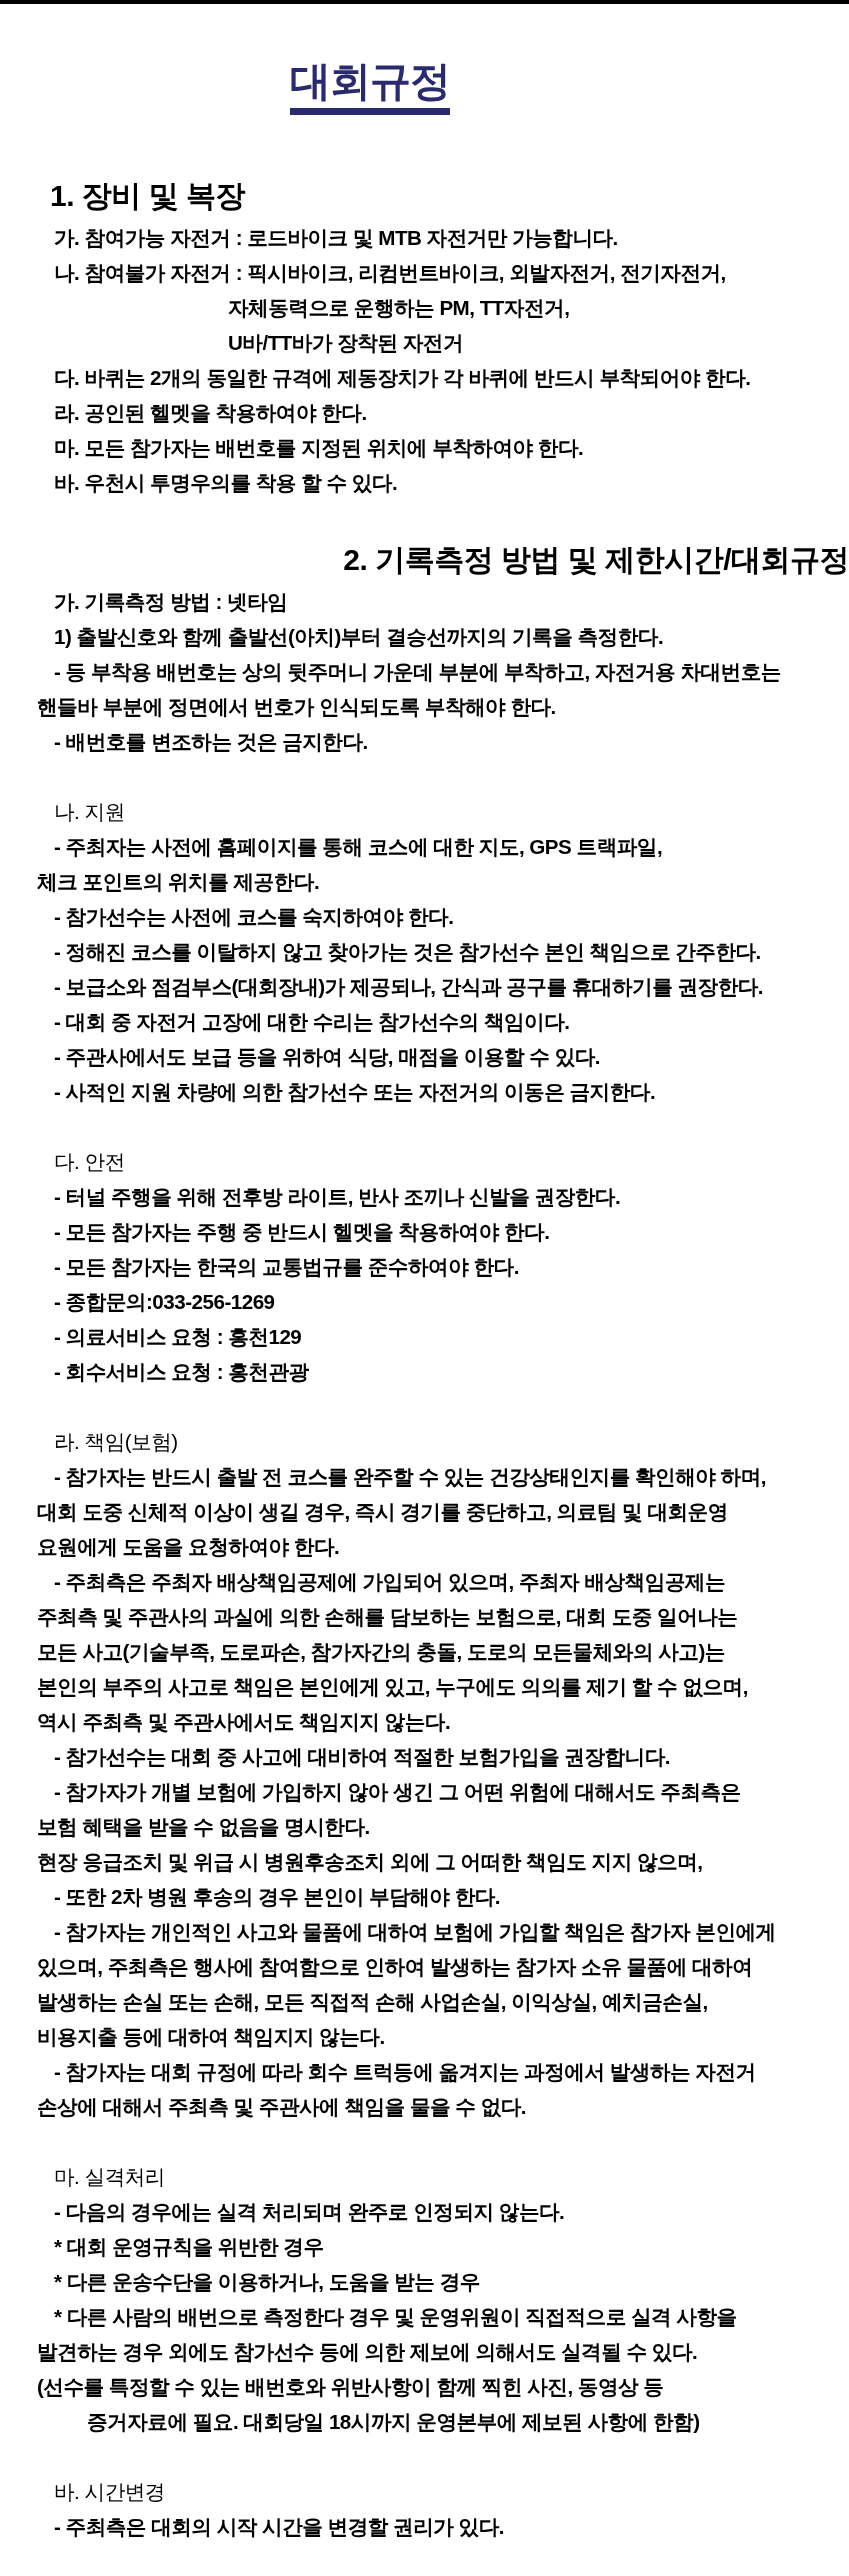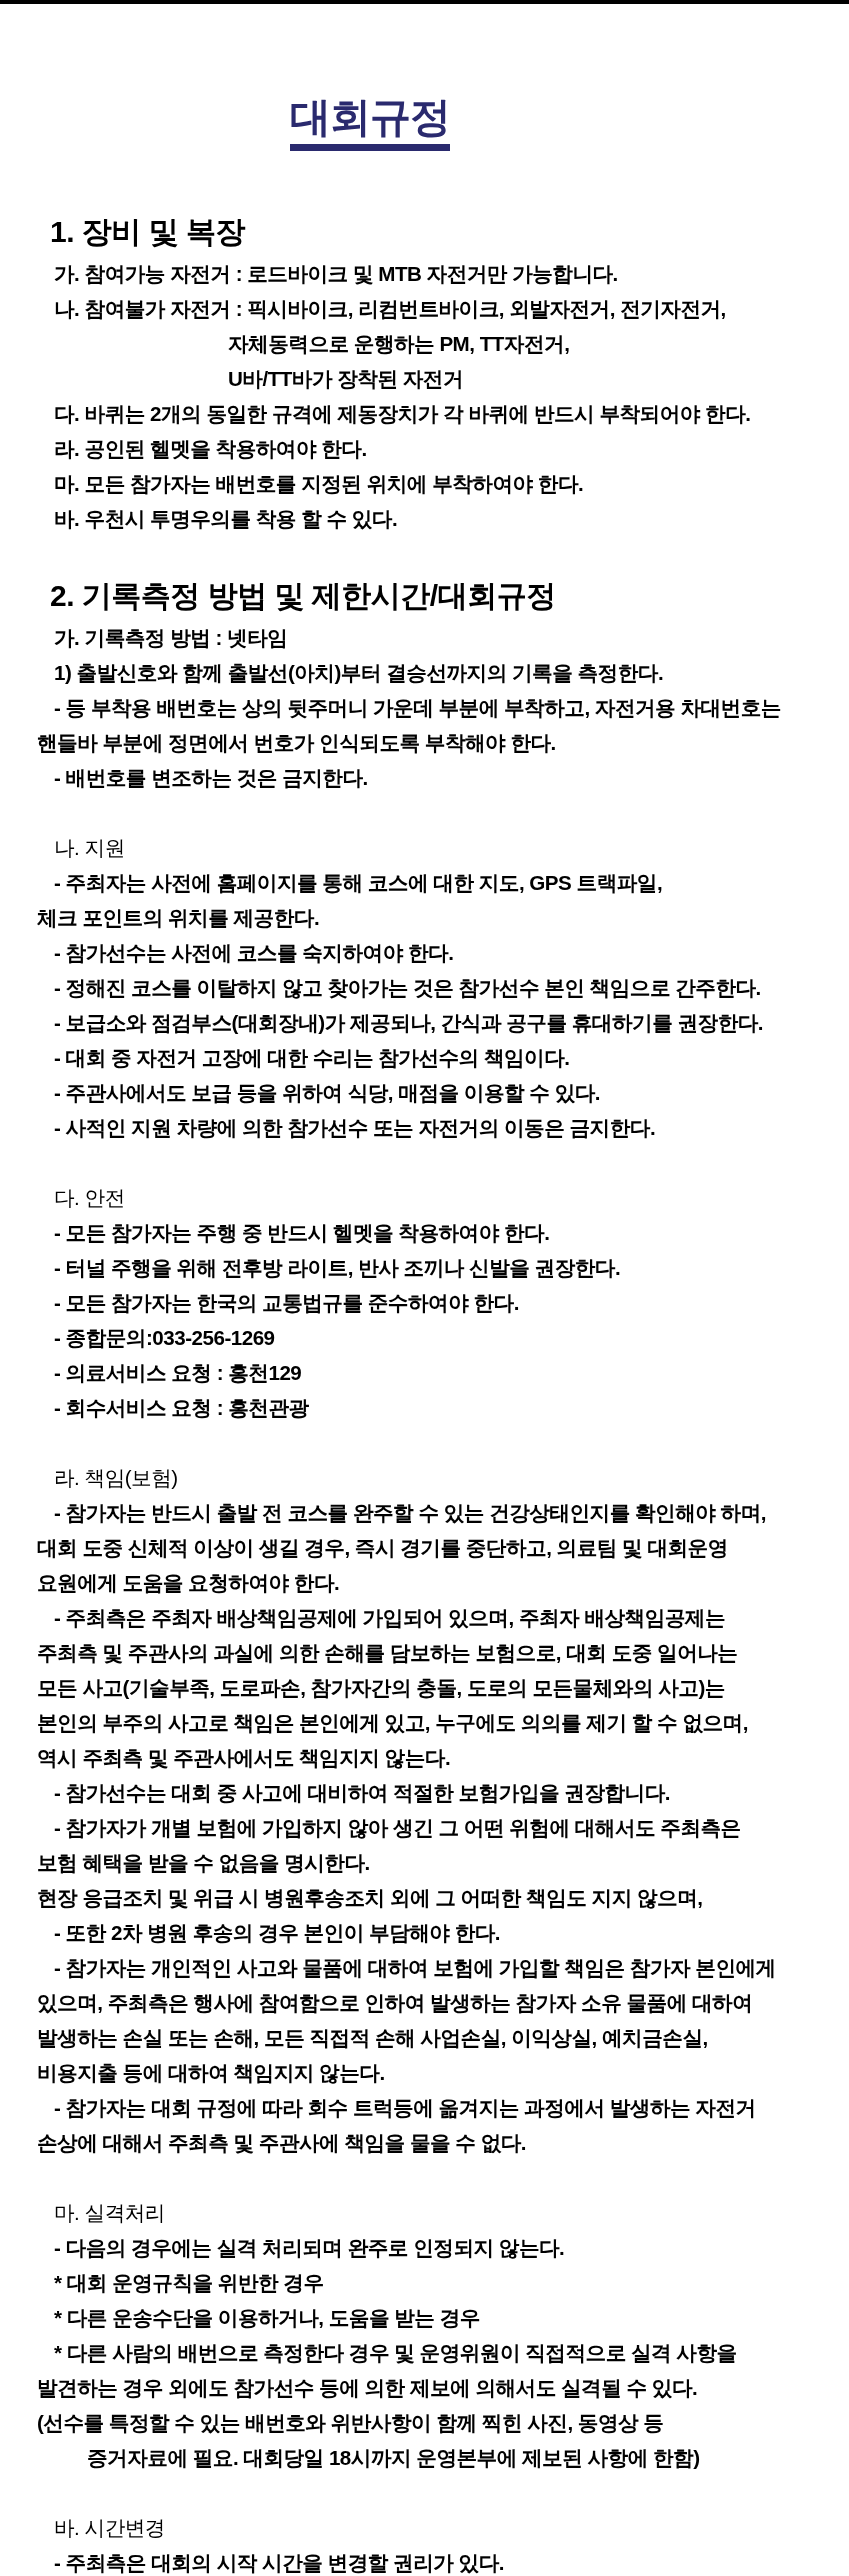--- a/index.html
+++ b/index.html
@@ -21,21 +21,20 @@
     background:#000000;
   }
   .title-area{
     margin-top:54px;
     width:740px;
     text-align:center;
   }
   .title-inner{
     display:inline-block;
     text-align:center;
-    margin-top:36px;
   }
   .doc-title{
     font-size:41px;
     line-height:47px;
     font-weight:800;
     letter-spacing:-1px;
     color:var(--accent);
     white-space:nowrap;
   }
   .title-underline{
@@ -50,20 +49,21 @@
   .h1{
     font-size:30px;
     line-height:49px;
     font-weight:800;
     letter-spacing:-0.5px;
     margin:0 0 0 50px;
     white-space:nowrap;
   }
   #doc > .h1:not(:first-child){
     margin-top:var(--pitch);
+    text-align:right;
   }
   .line{
     font-size:20.6px;
     line-height:var(--pitch);
     font-weight:700;
     letter-spacing:-0.5px;
     white-space:nowrap;
   }
   .sub{font-weight:400;}
   .ind0{margin-left:54px;}
@@ -106,22 +106,22 @@
       <div class="line ind0">- 주최자는 사전에 홈페이지를 통해 코스에 대한 지도, GPS 트랙파일,</div>
       <div class="line ind1">체크 포인트의 위치를 제공한다.</div>
       <div class="line ind0">- 참가선수는 사전에 코스를 숙지하여야 한다.</div>
       <div class="line ind0">- 정해진 코스를 이탈하지 않고 찾아가는 것은 참가선수 본인 책임으로 간주한다.</div>
       <div class="line ind0">- 보급소와 점검부스(대회장내)가 제공되나, 간식과 공구를 휴대하기를 권장한다.</div>
       <div class="line ind0">- 대회 중 자전거 고장에 대한 수리는 참가선수의 책임이다.</div>
       <div class="line ind0">- 주관사에서도 보급 등을 위하여 식당, 매점을 이용할 수 있다.</div>
       <div class="line ind0">- 사적인 지원 차량에 의한 참가선수 또는 자전거의 이동은 금지한다.</div>
       <div class="gap" style="height: 35px;"></div>
       <div class="line ind0 sub">다. 안전</div>
+      <div class="line ind0">- 터널 주행을 위해 전후방 라이트, 반사 조끼나 신발을 권장한다.</div>
       <div class="line ind0">- 모든 참가자는 주행 중 반드시 헬멧을 착용하여야 한다.</div>
-      <div class="line ind0">- 터널 주행을 위해 전후방 라이트, 반사 조끼나 신발을 권장한다.</div>
       <div class="line ind0">- 모든 참가자는 한국의 교통법규를 준수하여야 한다.</div>
       <div class="line ind0">- 종합문의:033-256-1269</div>
       <div class="line ind0">- 의료서비스 요청 : 홍천129</div>
       <div class="line ind0">- 회수서비스 요청 : 홍천관광</div>
       <div class="gap" style="height: 35px;"></div>
       <div class="line ind0 sub">라. 책임(보험)</div>
       <div class="line ind0">- 참가자는 반드시 출발 전 코스를 완주할 수 있는 건강상태인지를 확인해야 하며,</div>
       <div class="line ind1">대회 도중 신체적 이상이 생길 경우, 즉시 경기를 중단하고, 의료팀 및 대회운영</div>
       <div class="line ind1">요원에게 도움을 요청하여야 한다.</div>
       <div class="line ind0">- 주최측은 주최자 배상책임공제에 가입되어 있으며, 주최자 배상책임공제는</div>

